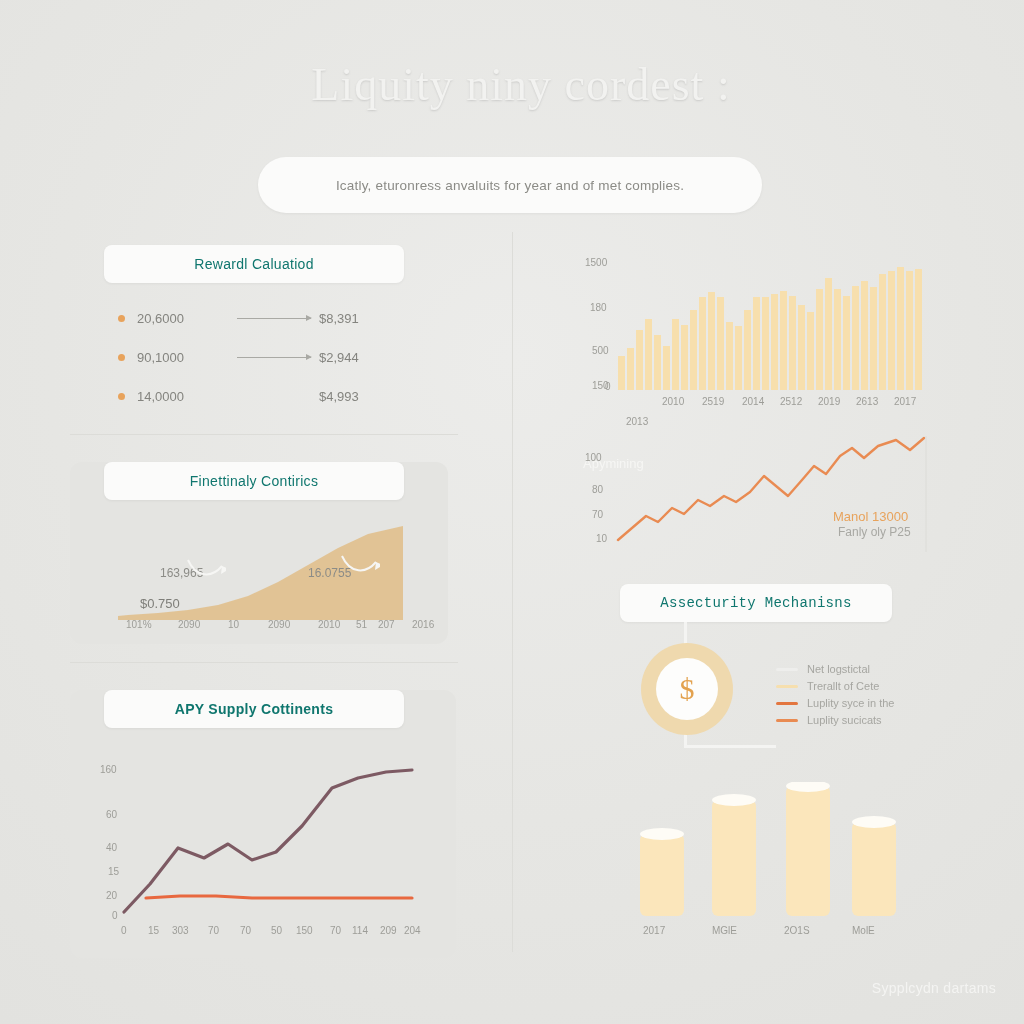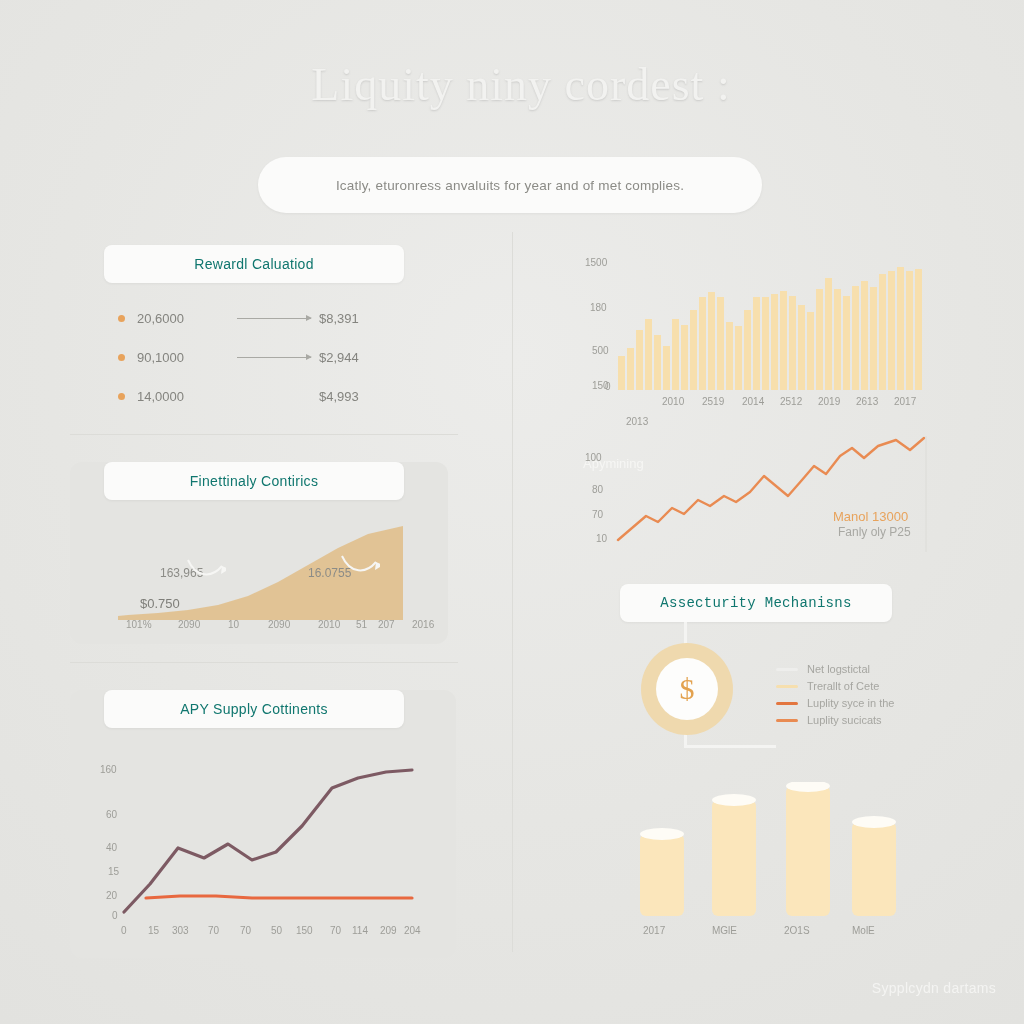--- a/index.html
+++ b/index.html
@@ -253,21 +253,21 @@
   <div class="axis-label" style="left:178px; top:619px;">2090</div>
   <div class="axis-label" style="left:228px; top:619px;">10</div>
   <div class="axis-label" style="left:268px; top:619px;">2090</div>
   <div class="axis-label" style="left:318px; top:619px;">2010</div>
   <div class="axis-label" style="left:356px; top:619px;">51</div>
   <div class="axis-label" style="left:378px; top:619px;">207</div>
   <div class="axis-label" style="left:412px; top:619px;">2016</div>
 
   <div class="panel" style="left:70px; top:690px; width:386px; height:268px;"></div>
 
-  <div class="card-header" style="left:104px; top:690px; width:300px; height:38px;">
+  <div class="card-header" style="left:104px; top:690px; width:300px; height:38px;font-weight:bold;">
     <span>APY Supply Cottinents</span>
   </div>
 
   <div class="axis-label" style="left:100px; top:764px;">160</div>
   <div class="axis-label" style="left:106px; top:809px;">60</div>
   <div class="axis-label" style="left:106px; top:842px;">40</div>
   <div class="axis-label" style="left:108px; top:866px;">15</div>
   <div class="axis-label" style="left:106px; top:890px;text-align:center;">20</div>
   <div class="axis-label" style="left:112px; top:910px;">0</div>
 

